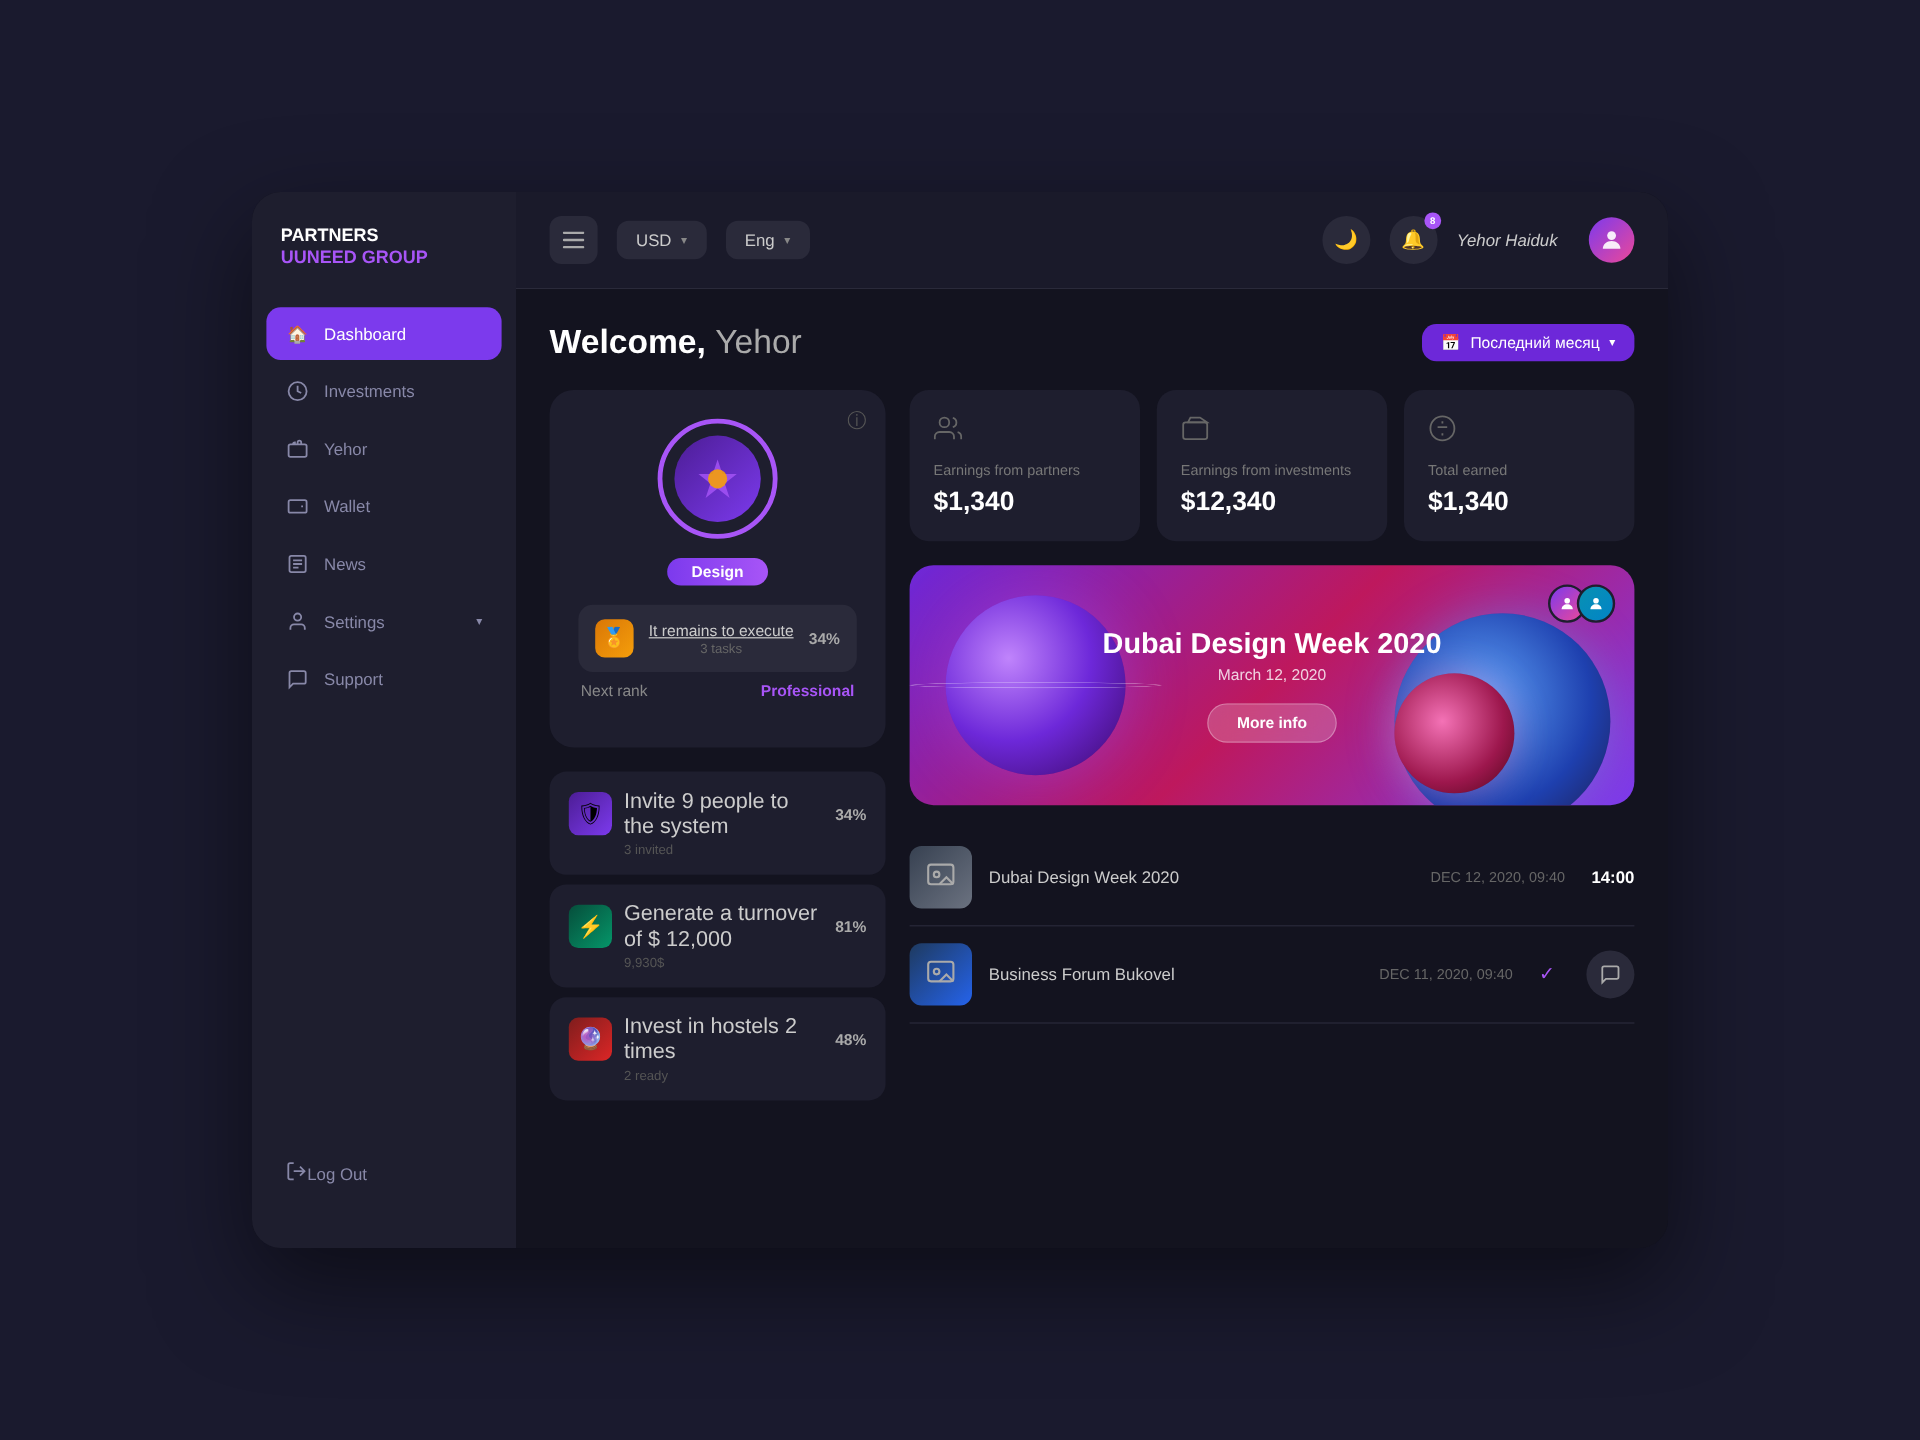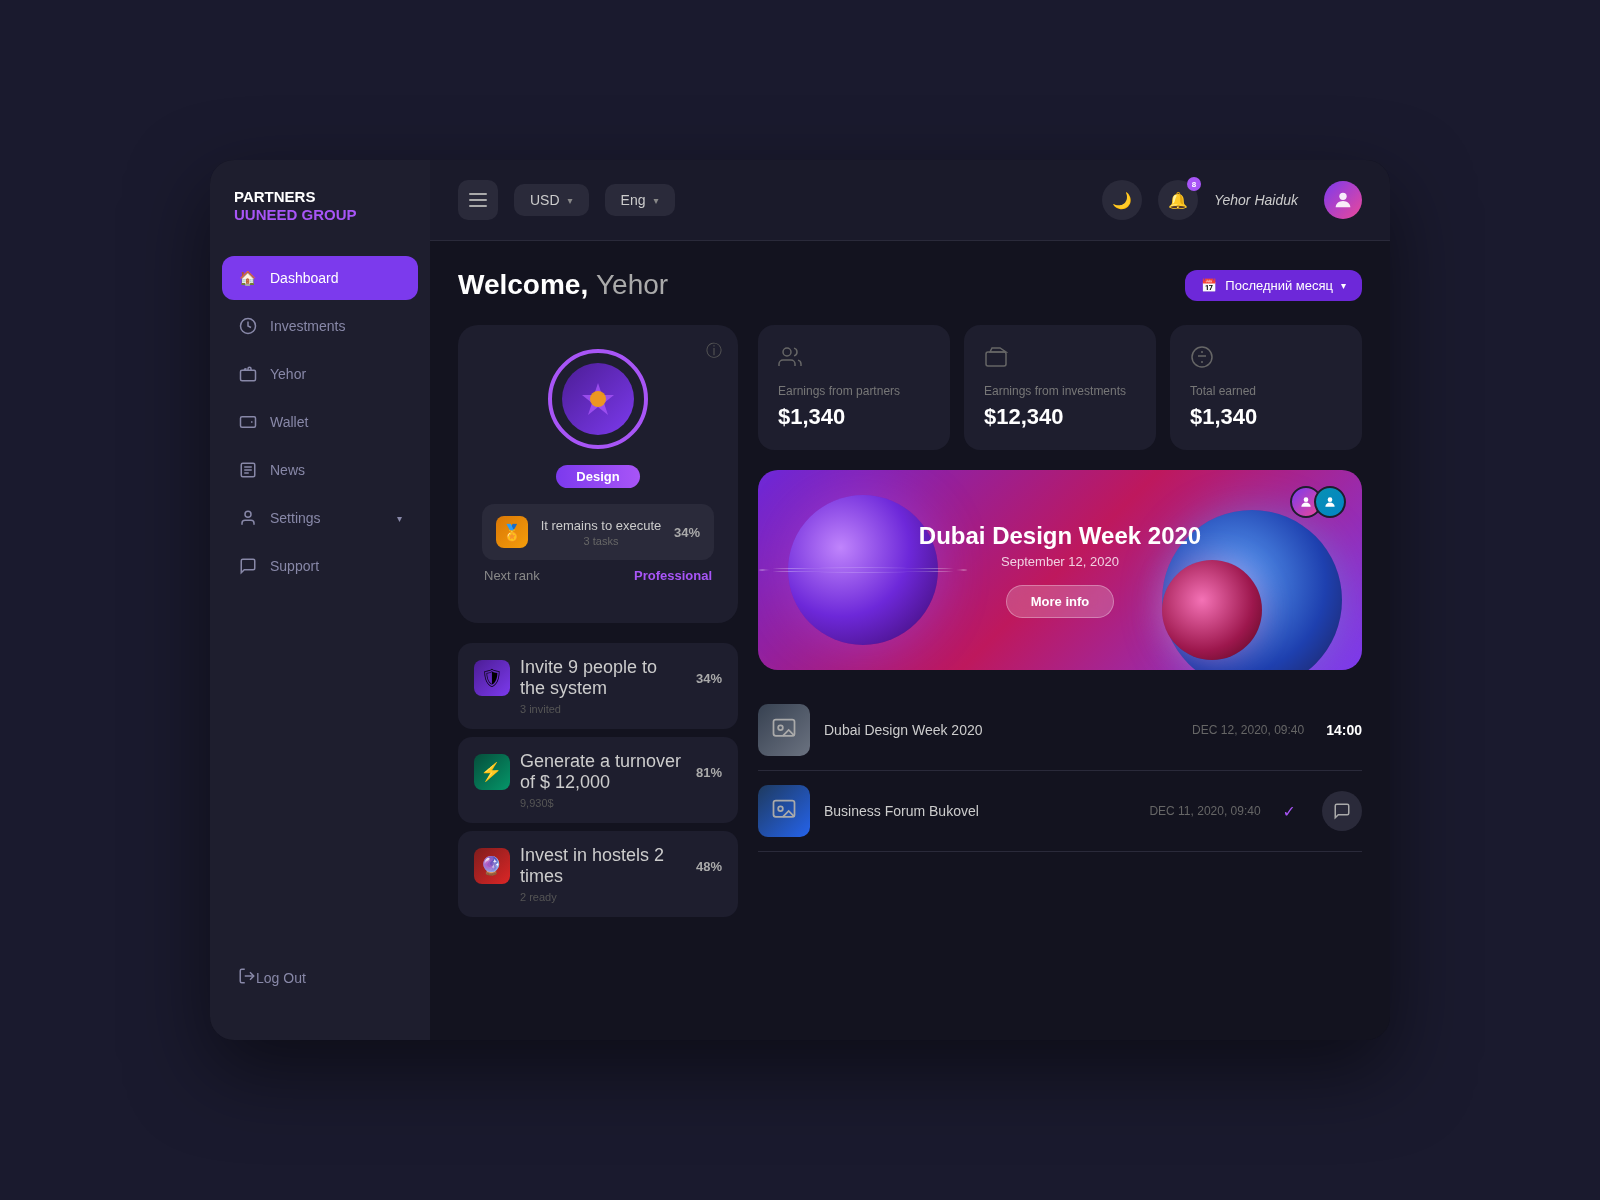--- a/index.html
+++ b/index.html
@@ -273,21 +273,21 @@
     }
     .task-icon {
       width: 32px; height: 32px;
       border-radius: 8px;
       background: linear-gradient(135deg, #d97706, #f59e0b);
       display: flex; align-items: center; justify-content: center;
       font-size: 16px;
       flex-shrink: 0;
     }
     .task-info { flex: 1; }
-    .task-title { color: #ccc; font-size: 13px; font-weight: 500; }
+    .task-title { color: #ccc; font-size: 13px; font-weight: 500; text-decoration: underline; }
     .task-sub { color: #666; font-size: 11px; margin-top: 2px; }
     .task-pct { color: #aaa; font-size: 13px; font-weight: 600; }
     .next-rank {
       display: flex;
       justify-content: space-between;
       align-items: center;
       margin: 8px 0 16px;
       padding: 0 2px;
     }
     .next-rank-label { color: #888; font-size: 13px; }
@@ -690,21 +690,21 @@
               </div>
               <div class="hero-avatar" style="background:linear-gradient(135deg,#0891b2,#0284c7);">
                 <svg width="14" height="14" viewBox="0 0 24 24" fill="#fff">
                     <circle cx="12" cy="8" r="4"></circle>
                     <path d="M4 20c0-4 3.6-7 8-7s8 3 8 7"></path>
                   </svg>
               </div>
             </div>
             <div class="hero-content">
               <div class="hero-title">Dubai Design Week 2020</div>
-              <div class="hero-date">September 12, 2020</div>
+              <div class="hero-date">March 12, 2020</div>
               <button class="hero-btn">More info</button>
             </div>
           </div>
 
           <div class="event-list">
             <div class="event-item">
               <div class="event-thumb" style="background: linear-gradient(135deg,#374151,#6b7280);">
                 <svg width="28" height="28" viewBox="0 0 24 24" fill="none" stroke="#aaa" stroke-width="1.5">
                     <rect x="3" y="3" width="18" height="14" rx="2"></rect>
                     <circle cx="9" cy="10" r="2"></circle>

